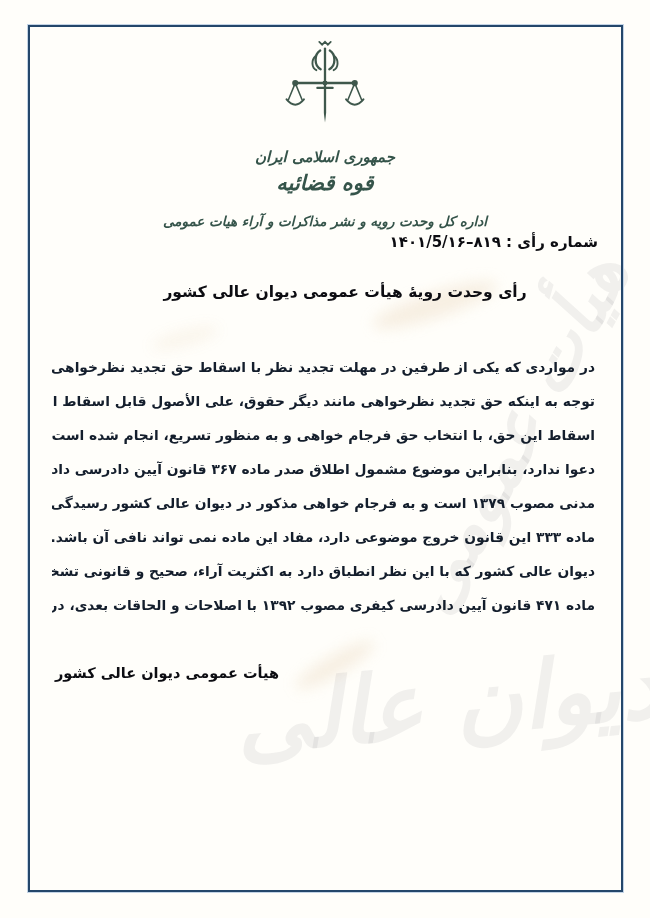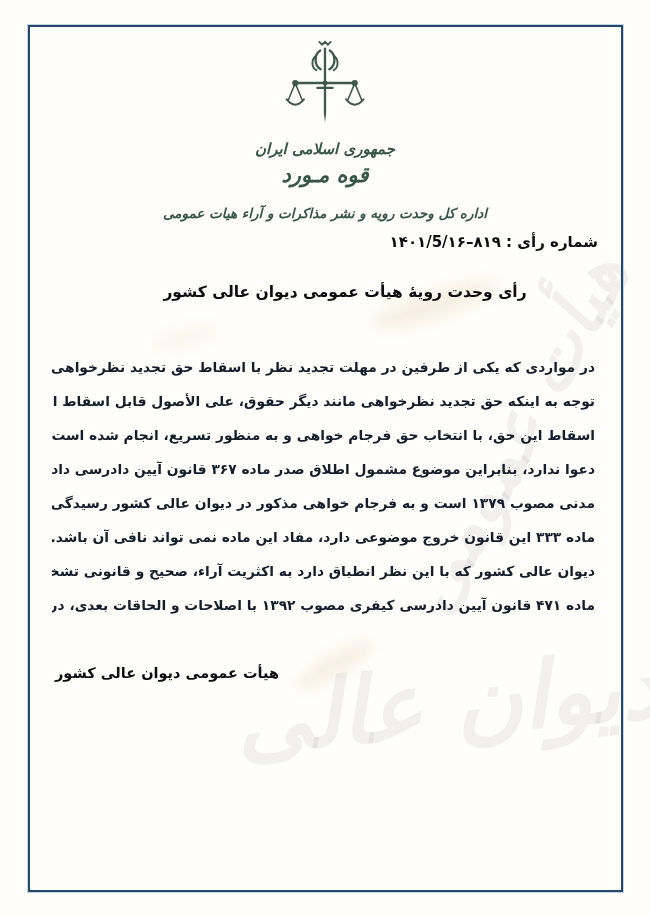--- a/index.html
+++ b/index.html
@@ -52,21 +52,21 @@
 
   
   .header {
     position: absolute;
     top: 38px; left: 0; right: 0;
     text-align: center;
     color: #35544a;
   }
   .emblem { display: inline-block; }
   .org-line { font-style: italic; line-height: 1.25; }
-  .org-line.l1 { font-size: 15px; font-weight: bold; margin-top: 2px; }
+  .org-line.l1 { font-size: 15px; font-weight: bold; margin-top: 10px; }
   .org-line.l2 { font-size: 21px; font-weight: bold; margin-top: 3px; }
   .org-line.l3 { font-size: 18px; font-weight: bold; margin-top: 3px; }
   .org-line.l4 { font-size: 13.5px; font-weight: bold; margin-top: 17px; }
 
   
   .doc-number {
     position: absolute;
     top: 233px; right: 52px;
     font-size: 15px;
     font-weight: bold;
@@ -153,21 +153,21 @@
           <path d="M67 64 Q76 75 85 64" stroke-width="2.2"></path>
 
           <path d="M37 52 L53 52" stroke-width="2.2"></path>
         </g>
 
         <path d="M43.8 49 L43.8 78 L45 88 L46.2 78 L46.2 49 Z" fill="#3f584c"></path>
         <circle cx="45" cy="47" r="2.6" fill="#3f584c"></circle>
       </svg>
     </span>
     <div class="org-line l1">جمهوری اسلامی ایران</div>
-    <div class="org-line l2">قوه مـورد</div>
+    <div class="org-line l2">قوه قضائیه</div>
     <div class="org-line l4">اداره کل وحدت رویه و نشر مذاکرات و آراء هیات عمومی</div>
   </div>
 
   <div class="doc-number">شماره رأی : ۸۱۹‏–‏۱۴۰۱/5/۱۶</div>
 
   <div class="doc-title">رأی وحدت رویهٔ هیأت عمومی دیوان عالی کشور</div>
 
   <div class="body-text">
     <div class="body-line">در مواردی که یکی از طرفین در مهلت تجدید نظر با اسقاط حق تجدید نظرخواهی خود، فرجام خواهی کرده است، با</div>
     <div class="body-line">توجه به اینکه حق تجدید نظرخواهی مانند دیگر حقوق، علی الأصول قابل اسقاط است و به ویژه با عنایت بـه اینکـه</div>

